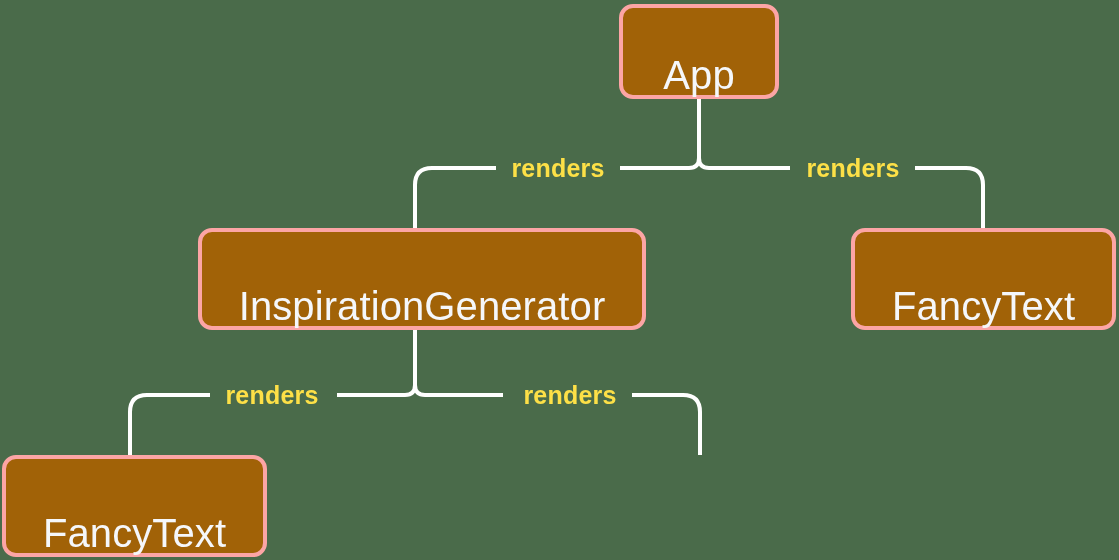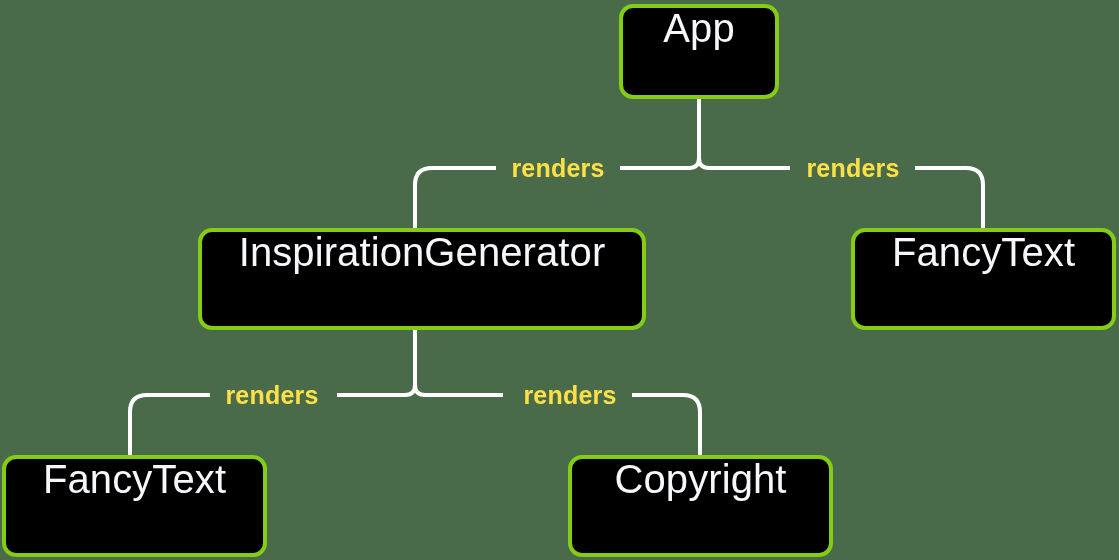--- a/index.html
+++ b/index.html
@@ -28,25 +28,25 @@
   .edge-path {
     fill: none;
     stroke: #ffffff;
     stroke-width: 4;
     stroke-linecap: butt;
     stroke-linejoin: round;
   }
   .node {
     position: absolute;
     box-sizing: border-box;
-    background: #000000;
-    border: 4px solid #84cc16;
+    background: #a16207;
+    border: 4px solid #fca5a5;
     border-radius: 14px;
     display: flex;
-    align-items: flex-start;
+    align-items: flex-end;
     justify-content: center;
   }
   .node-label {
     color: #f5f7fa;
     font-family: "Liberation Sans", sans-serif;
     font-size: 40px;
     font-weight: 400;
     letter-spacing: 0.1px;
     white-space: nowrap;
     line-height: 1;
@@ -94,23 +94,20 @@
   </div>
 
   <div class="node" style="left:851px; top:228px; width:265px; height:102px;">
     <span class="node-label">FancyText</span>
   </div>
 
   <div class="node" style="left:2px; top:455px; width:265px; height:102px;">
     <span class="node-label">FancyText</span>
   </div>
 
-  <div class="node" style="left:568px; top:455px; width:265px; height:102px;">
-    <span class="node-label">Copyright</span>
-  </div>
 
   <span class="edge-label" style="left:558px; top:168px;">renders</span>
 
   <span class="edge-label" style="left:853px; top:168px;">renders</span>
 
   <span class="edge-label" style="left:272px; top:395px;">renders</span>
 
   <span class="edge-label" style="left:570px; top:395px;">renders</span>
 
 </div>

